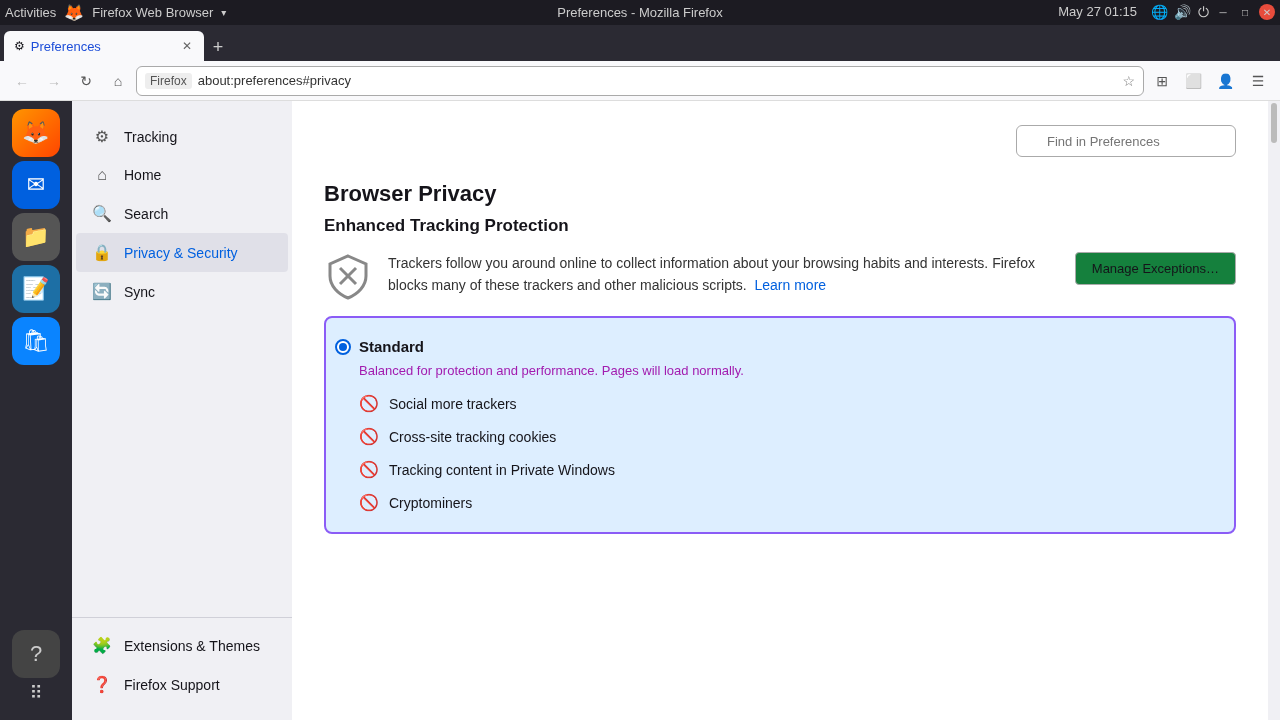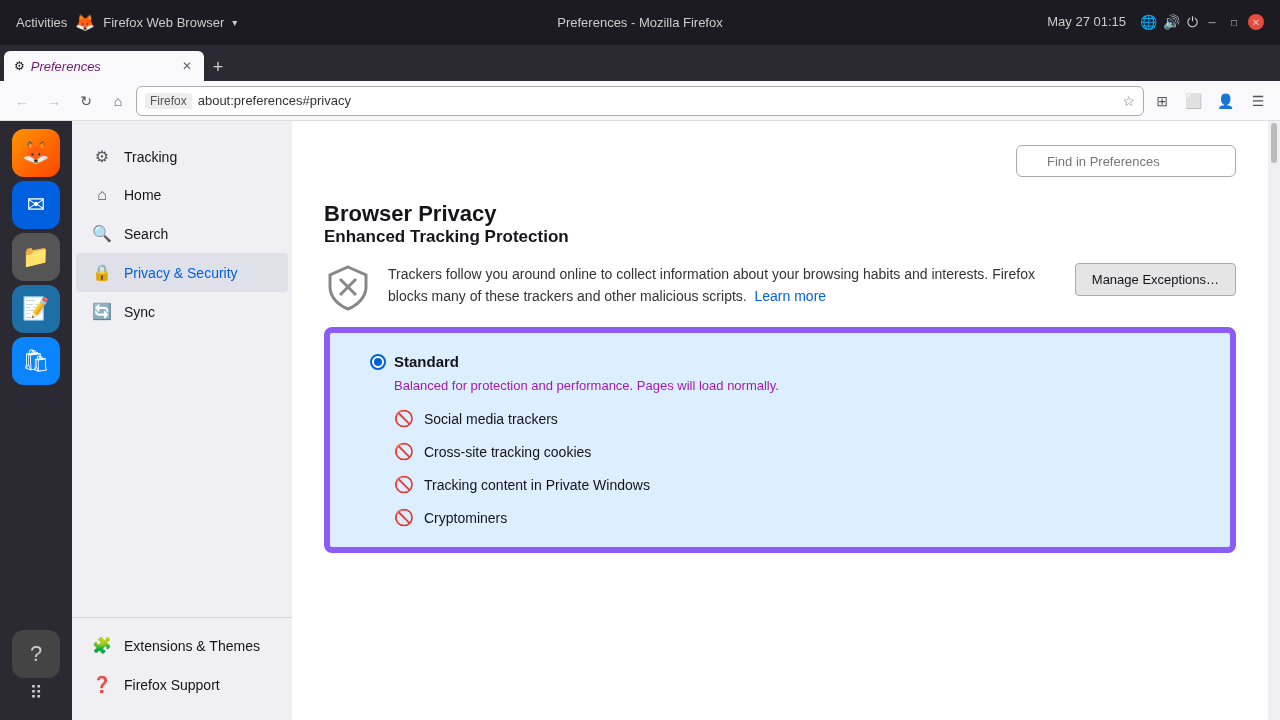--- a/index.html
+++ b/index.html
@@ -1,26 +1,26 @@
 <!DOCTYPE html>
 <html><head>
   <meta charset="utf-8">
   <style>
     * { box-sizing: border-box; margin: 0; padding: 0; }
     body { font-family: 'Segoe UI', Arial, sans-serif; font-size: 14px; background: #2b2a33; color: #15141a; overflow: hidden; width: 1280px; height: 720px; display: flex; flex-direction: column; }
 
     
     .titlebar {
-      height: 45px;
+      height: 25px;
       background: #1c1b22;
       display: flex;
       align-items: center;
       color: #fff;
       font-size: 13px;
-      padding: 0 16px;
+      padding: 0 5px;
       position: relative;
     }
     .titlebar-left { display: flex; align-items: center; gap: 8px; }
     .titlebar-title { position: absolute; left: 50%; transform: translateX(-50%); color: #ccc; font-size: 13px; }
     .titlebar-right { margin-left: auto; display: flex; gap: 6px; }
     .titlebar-btn {
       width: 16px; height: 16px; border-radius: 50%;
       display: flex; align-items: center; justify-content: center;
       font-size: 10px; color: #ccc; cursor: pointer;
     }
@@ -39,21 +39,21 @@
       border-radius: 6px 6px 0 0;
       display: flex;
       align-items: center;
       padding: 0 10px;
       gap: 6px;
       min-width: 200px;
       max-width: 220px;
       cursor: pointer;
     }
     .tab-icon { font-size: 12px; }
-    .tab-label { font-size: 13px; color: #701a75; flex: 1; white-space: nowrap; overflow: hidden; text-overflow: ellipsis; font-style: italic; }
+    .tab-label { font-size: 13px; color: #1d4ed8; flex: 1; white-space: nowrap; overflow: hidden; text-overflow: ellipsis; }
     .tab-close { font-size: 12px; color: #666; cursor: pointer; padding: 2px; }
     .tab-new { width: 28px; height: 28px; display: flex; align-items: center; justify-content: center; color: #ccc; font-size: 18px; cursor: pointer; }
 
     
     .navbar {
       height: 40px;
       background: #f9f9fb;
       display: flex;
       align-items: center;
       padding: 0 8px;
@@ -181,20 +181,21 @@
     .page-title {
       font-size: 22px;
       font-weight: 600;
       color: #15141a;
     }
     .section-title {
       font-size: 17px;
       font-weight: 600;
       margin-bottom: 16px;
       color: #15141a;
+      margin-top: 9px;
     }
     .tracking-info {
       display: flex;
       gap: 16px;
       align-items: flex-start;
       margin-bottom: 16px;
     }
     .shield-icon-wrapper {
       width: 48px;
       height: 48px;
@@ -208,37 +209,37 @@
       font-size: 14px;
       color: #333;
       line-height: 1.6;
     }
     .learn-more {
       color: #0060df;
       text-decoration: none;
       cursor: pointer;
     }
     .manage-btn {
-      background: #e5e5e5;
+      background: #15803d;
       border: 1px solid #aaa;
       border-radius: 4px;
       padding: 8px 16px;
       font-size: 13px;
       cursor: pointer;
       white-space: nowrap;
       color: #15141a;
       flex-shrink: 0;
     }
 
     
     .standard-card {
       background: #ddeeff;
-      border: 6px solid #8b5cf6;
+      border: 2px solid #8b5cf6;
       border-radius: 8px;
-      padding: 20px 40px;
+      padding: 20px 9px;
       margin-top: 8px;
     }
     .radio-row {
       display: flex;
       align-items: center;
       gap: 8px;
       margin-bottom: 8px;
     }
     .radio-btn {
       width: 16px; height: 16px;
@@ -470,21 +471,21 @@
 
     <div class="standard-card">
       <div class="radio-row">
         <div class="radio-btn selected"></div>
         <span class="radio-label">Standard</span>
       </div>
       <p class="standard-desc">Balanced for protection and performance. Pages will load normally.</p>
       <div class="block-items">
         <div class="block-item">
           <span class="block-item-icon">🚫</span>
-          <span>Social media trackers</span>
+          <span>Social more trackers</span>
         </div>
         <div class="block-item">
           <span class="block-item-icon">🚫</span>
           <span>Cross-site tracking cookies</span>
         </div>
         <div class="block-item">
           <span class="block-item-icon">🚫</span>
           <span>Tracking content in Private Windows</span>
         </div>
         <div class="block-item">

